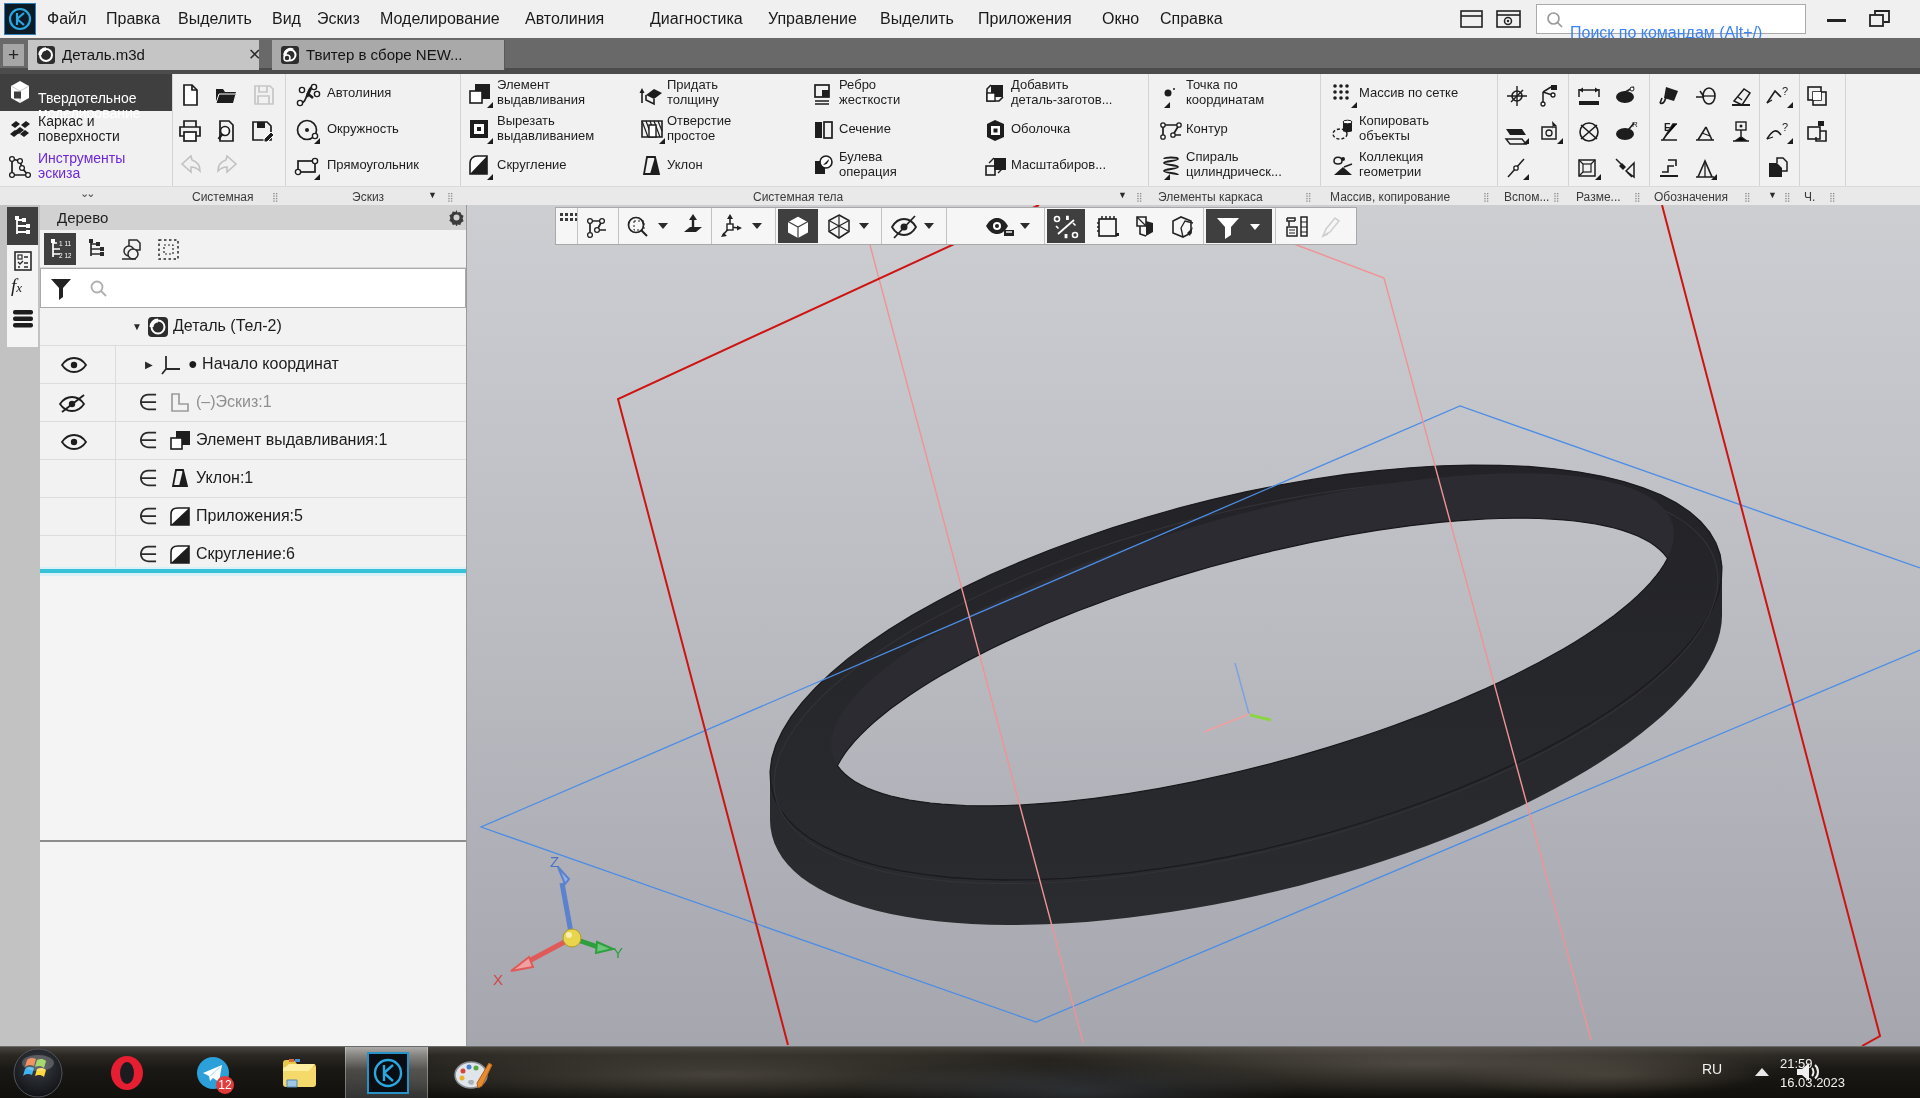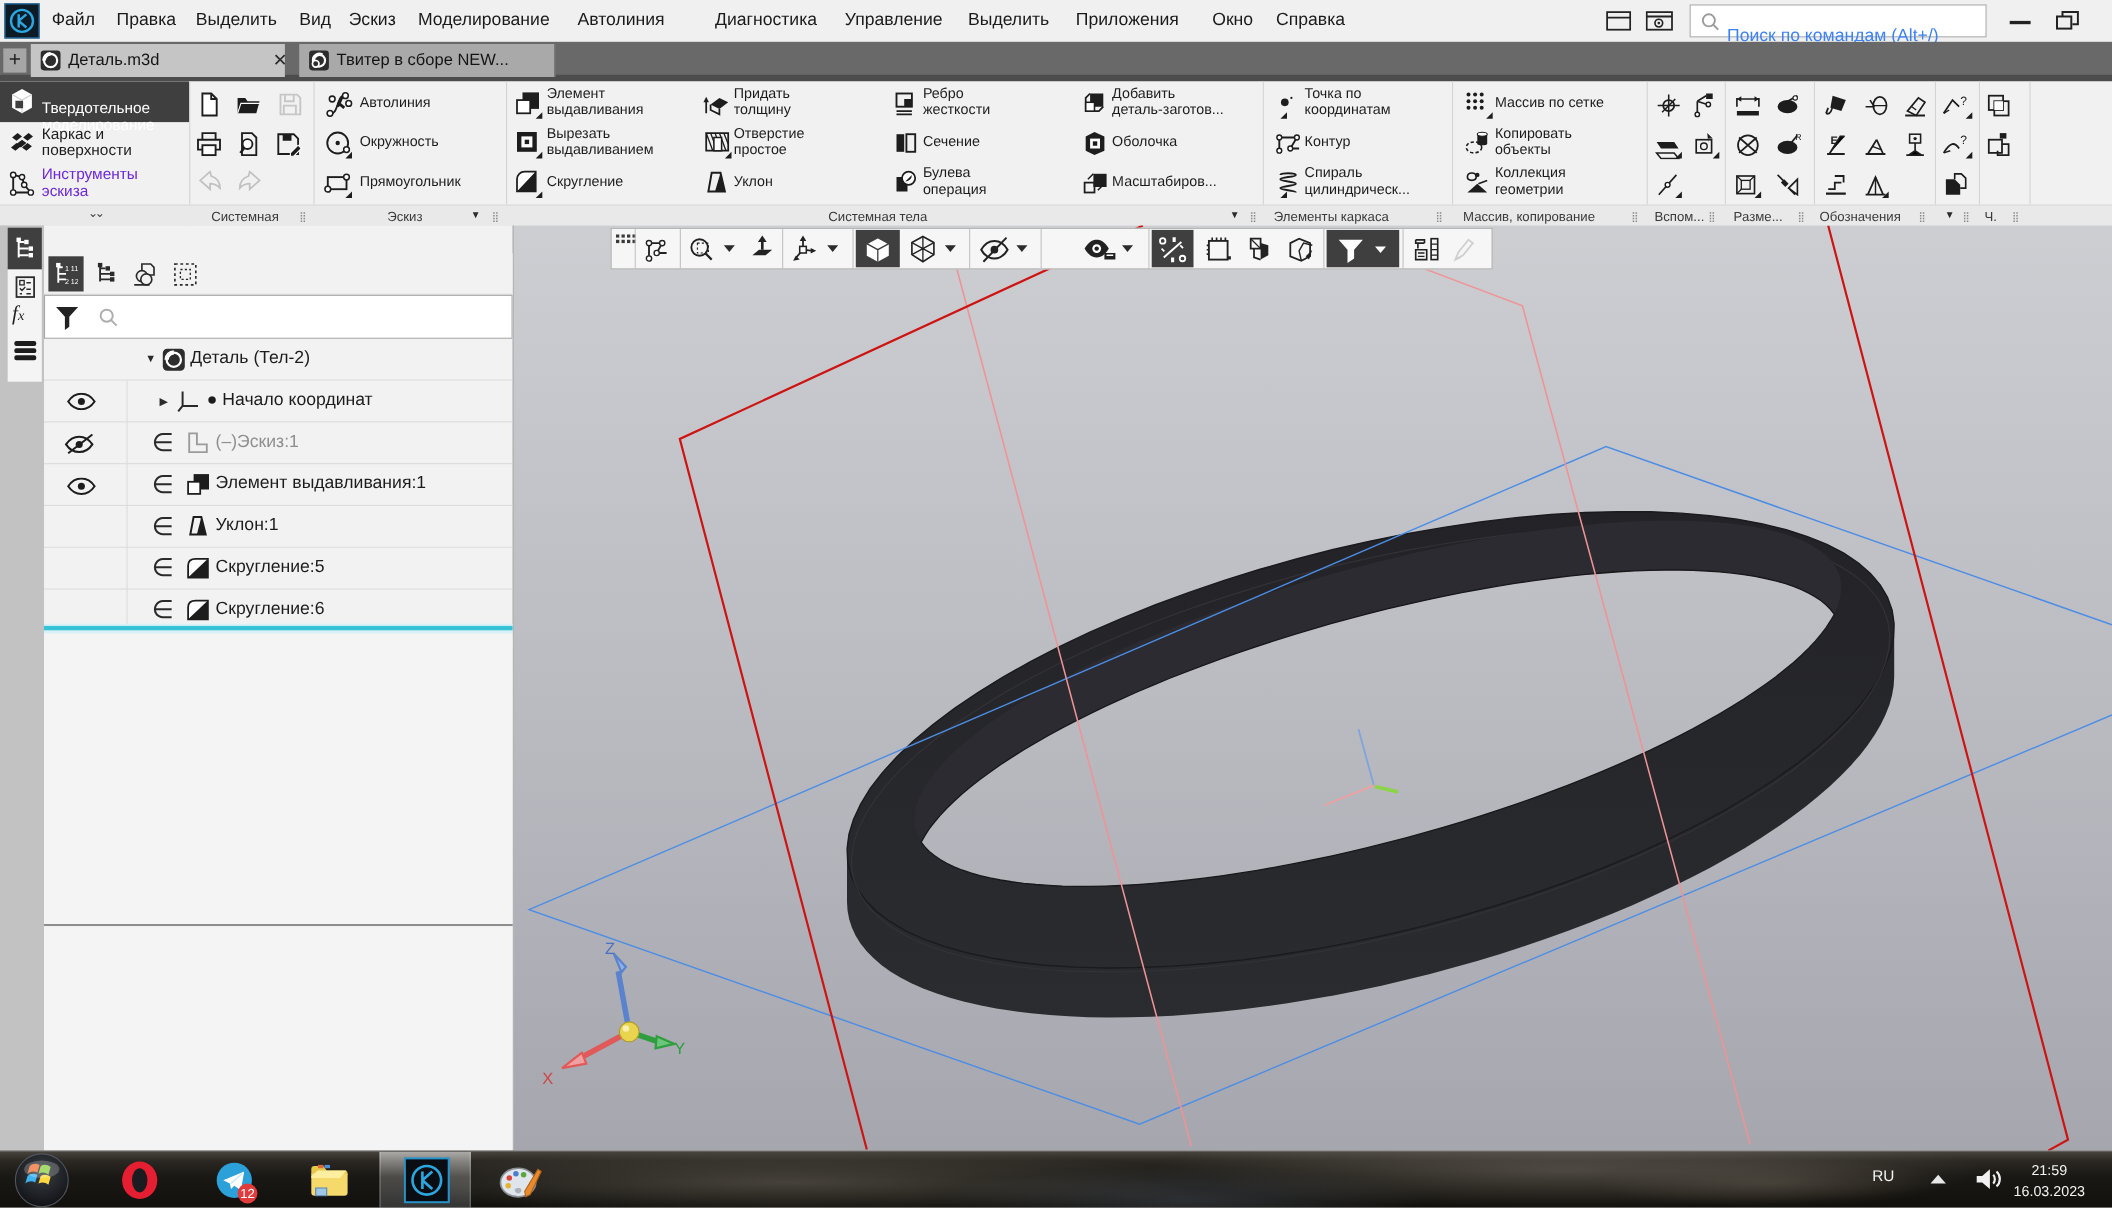--- a/index.html
+++ b/index.html
@@ -518,20 +518,27 @@
           <g fill="#1d1d1d">
             <rect x="2" y="3" width="20" height="4.5" rx="2"></rect>
             <rect x="2" y="9.5" width="20" height="4.5" rx="2"></rect>
             <rect x="2" y="16" width="20" height="4.5" rx="2"></rect>
           </g>
         </svg>
   </div>
 </div>
 <div id="panel">
 
+  <div class="abs" style="left:0;top:0;width:426px;height:25px;background:#d2d2d2">
+    <span class="abs" style="left:17px;top:4px;font-size:15px;color:#1e1e1e">Дерево</span>
+    <svg class="abs" style="left:408px;top:4px" width="17" height="17" viewBox="0 0 17 17">
+          <path d="M8.5 1l1 2.6 2.8-.6 1 2.5 2.3 1.3-1 2.7 1 2.7-2.3 1.3-1 2.5-2.8-.6-1 2.6-1-2.6-2.8.6-1-2.5L1.4 11.7l1-2.7-1-2.7L3.7 5l1-2.5 2.8.6z" fill="#3c3c3c"></path>
+          <circle cx="8.5" cy="8.5" r="3" fill="#d2d2d2"></circle>
+        </svg>
+  </div>
 
   <div class="abs" style="left:0;top:25px;width:426px;height:38px;background:#f2f2f2;border-bottom:1px solid #d9d9d9">
     <div class="abs" style="left:4px;top:3px;width:32px;height:32px;background:#3f3f3f">
       <svg class="abs" style="left:5px;top:5px" width="22" height="22" viewBox="0 0 22 22">
             <path d="M4 2v17M4 5h4M4 11h7M4 16h7" stroke="#fff" stroke-width="1.7" fill="none"></path>
             <rect x="2" y="1" width="4" height="4" fill="#fff"></rect>
             <text x="10" y="8" font-size="6.5" fill="#fff">1 11</text>
             <text x="10" y="20" font-size="6.5" fill="#fff">2 12</text>
           </svg>
     </div>
@@ -620,21 +627,21 @@
         </svg>
     <span class="abs" style="left:156px;top:9px">Уклон:1</span>
   </div>
   <div class="trow" style="top:293px">
     <span class="abs" style="left:98px;top:5px;font-size:23px;color:#2a2a2a">∈</span>
     <svg class="abs" style="left:128px;top:7px" width="24" height="24" viewBox="0 0 24 24">
           <path d="M3 20V9c0-4 3-6 7-6h11v17z" fill="#1d1d1d"></path>
           <path d="M10 3c-4 0-7 2-7 6v11L21 3z" fill="#fff"></path>
           <path d="M3 20V9c0-4 3-6 7-6h11v17z" fill="none" stroke="#1d1d1d" stroke-width="1.6"></path>
         </svg>
-    <span class="abs" style="left:156px;top:9px">Скругление:5</span>
+    <span class="abs" style="left:156px;top:9px">Приложения:5</span>
   </div>
   <div class="trow" style="top:331px">
     <span class="abs" style="left:98px;top:5px;font-size:23px;color:#2a2a2a">∈</span>
     <svg class="abs" style="left:128px;top:7px" width="24" height="24" viewBox="0 0 24 24">
           <path d="M3 20V9c0-4 3-6 7-6h11v17z" fill="#1d1d1d"></path>
           <path d="M10 3c-4 0-7 2-7 6v11L21 3z" fill="#fff"></path>
           <path d="M3 20V9c0-4 3-6 7-6h11v17z" fill="none" stroke="#1d1d1d" stroke-width="1.6"></path>
         </svg>
     <span class="abs" style="left:156px;top:9px">Скругление:6</span>
   </div>
@@ -895,15 +902,15 @@
           <path d="M24 28L36 8l3 2-10 21-4 2z" fill="#e88b2e" stroke="#b06018" stroke-width="1"></path>
         </svg>
   </div>
 
   <span class="tray" style="left:1702px;top:15px;font-size:14px">RU</span>
   <div class="abs" style="left:1755px;top:22px;width:0;height:0;border-left:7px solid transparent;border-right:7px solid transparent;border-bottom:8px solid #e8e8e8"></div>
   <svg class="abs" style="left:1794px;top:13px" width="28" height="26" viewBox="0 0 28 26">
         <path d="M3 10h5l7-6v18l-7-6H3z" fill="#f0f0f0"></path>
         <path d="M18 9c2 2 2 6 0 8M21 6c4 3.5 4 10 0 13.5" stroke="#f0f0f0" stroke-width="2" fill="none"></path>
       </svg>
-  <div class="tray" style="left:1828px;top:8px;width:70px;text-align:center;line-height:19px">21:59<br>16.03.2023</div>
+  <div class="tray" style="left:1780px;top:8px;width:70px;line-height:19px">21:59<br>16.03.2023</div>
 </div>
 
 </div>
 </body></html>

